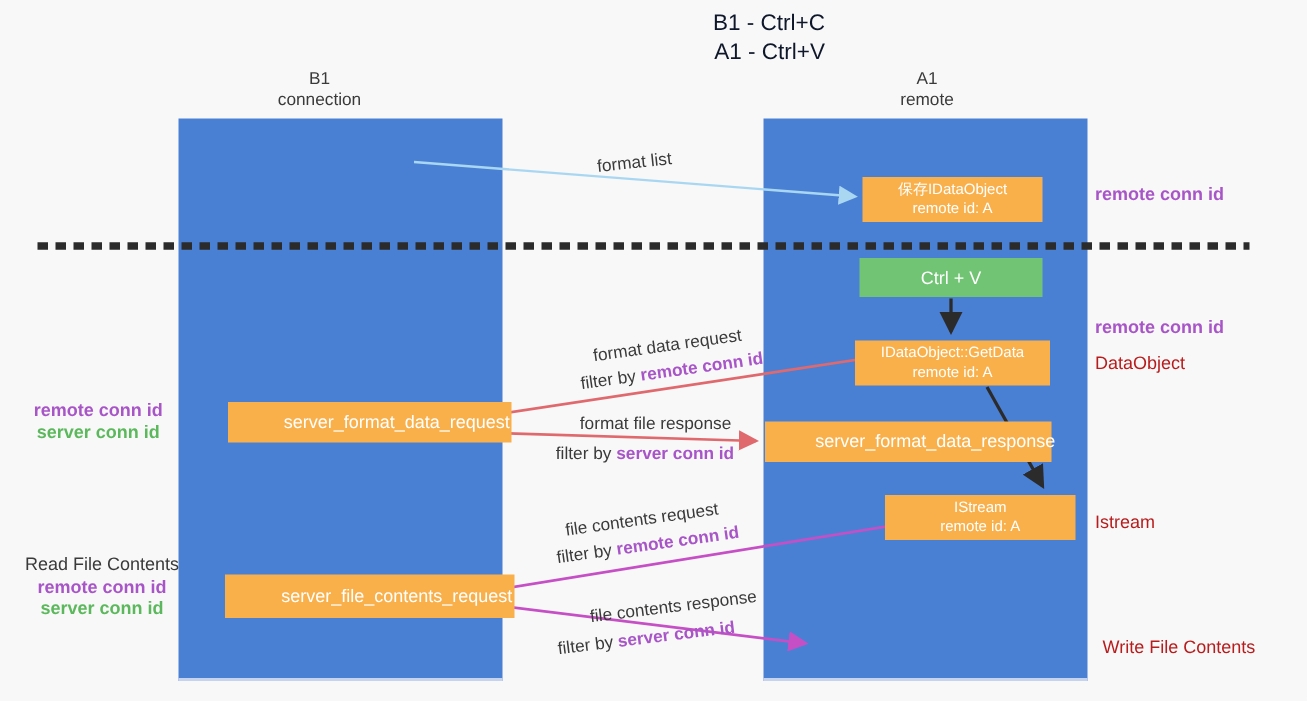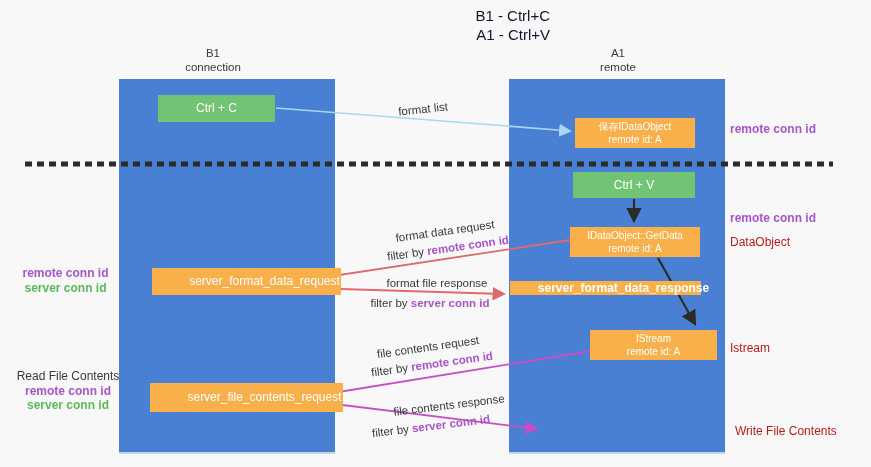--- a/index.html
+++ b/index.html
@@ -64,43 +64,40 @@
     <line x1="25" y1="164" x2="833" y2="164" stroke="#2b2b2b" stroke-width="5" stroke-dasharray="7 5"></line>
     <line x1="276" y1="108" x2="570" y2="131" stroke="#a9d7f2" stroke-width="1.6" marker-end="url(#m-blue)"></line>
     <line x1="634" y1="199" x2="634" y2="221" stroke="#2b2b2b" stroke-width="2.2" marker-end="url(#m-black)"></line>
     <line x1="658" y1="258" x2="695" y2="324" stroke="#2b2b2b" stroke-width="2.2" marker-end="url(#m-black)"></line>
     <line x1="570" y1="240" x2="313" y2="279" stroke="#e0696e" stroke-width="1.8" marker-end="url(#m-red)"></line>
     <line x1="308" y1="288" x2="504" y2="294" stroke="#e0696e" stroke-width="1.8" marker-end="url(#m-red)"></line>
     <line x1="591" y1="351" x2="314" y2="396" stroke="#c64fc6" stroke-width="1.8" marker-end="url(#m-mag)"></line>
     <line x1="310" y1="401" x2="537" y2="429" stroke="#c64fc6" stroke-width="1.8" marker-end="url(#m-mag)"></line>
   </svg>
 
-  <div class="box green" style="left:158px;top:95px;width:117px;height:27px;">
-    <span>Ctrl + C</span>
-  </div>
 
   <div class="box orange" style="left:575px;top:118px;width:120px;height:30px;">
     <span>保存IDataObject</span>
     <span>remote id: A</span>
   </div>
 
   <div class="box green" style="left:573px;top:172px;width:122px;height:26px;">
     <span>Ctrl + V</span>
   </div>
 
   <div class="box orange" style="left:570px;top:227px;width:130px;height:30px;">
     <span>IDataObject::GetData</span>
     <span>remote id: A</span>
   </div>
 
   <div class="box orange wide" style="left:152px;top:268px;width:153px;height:27px;">
     <span>server_format_data_request</span>
   </div>
 
-  <div class="box orange wide" style="left:510px;top:281px;width:155px;height:14px;font-weight:bold;">
+  <div class="box orange wide" style="left:510px;top:281px;width:155px;height:27px;">
     <span>server_format_data_response</span>
   </div>
 
   <div class="box orange" style="left:590px;top:330px;width:127px;height:30px;">
     <span>IStream</span>
     <span>remote id: A</span>
   </div>
 
   <div class="box orange wide" style="left:150px;top:383px;width:157px;height:29px;">
     <span>server_file_contents_request</span>

